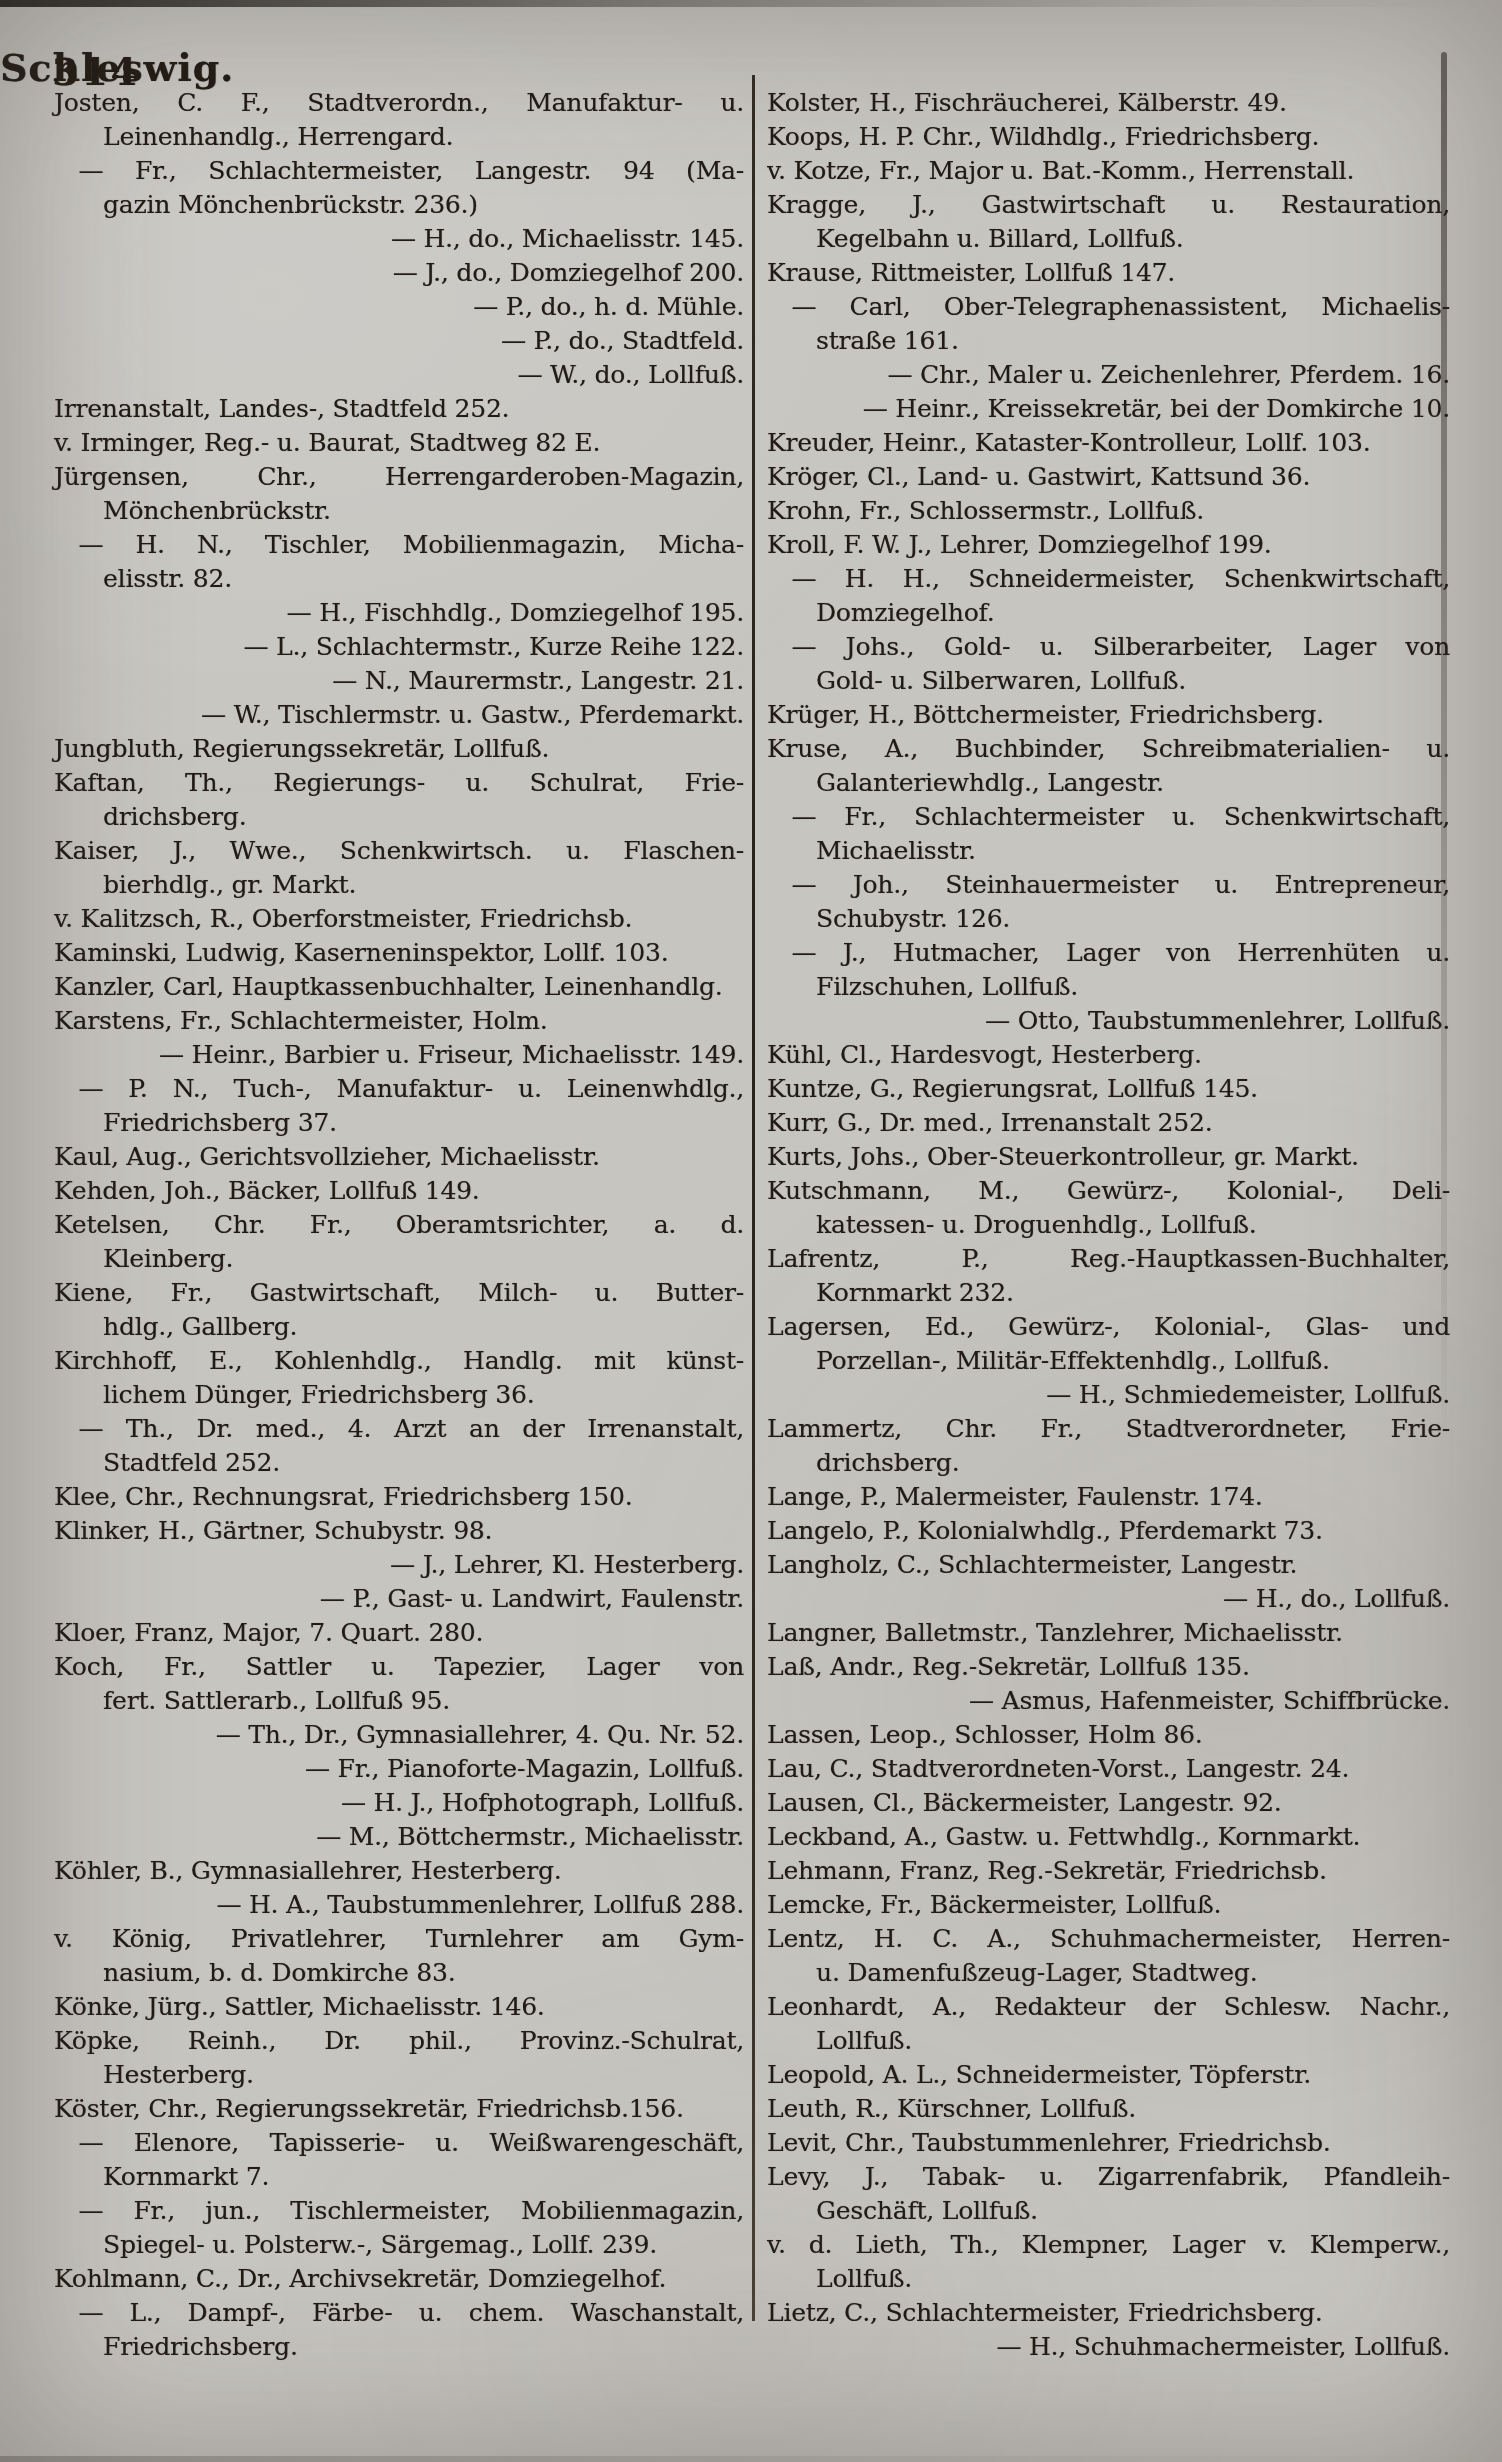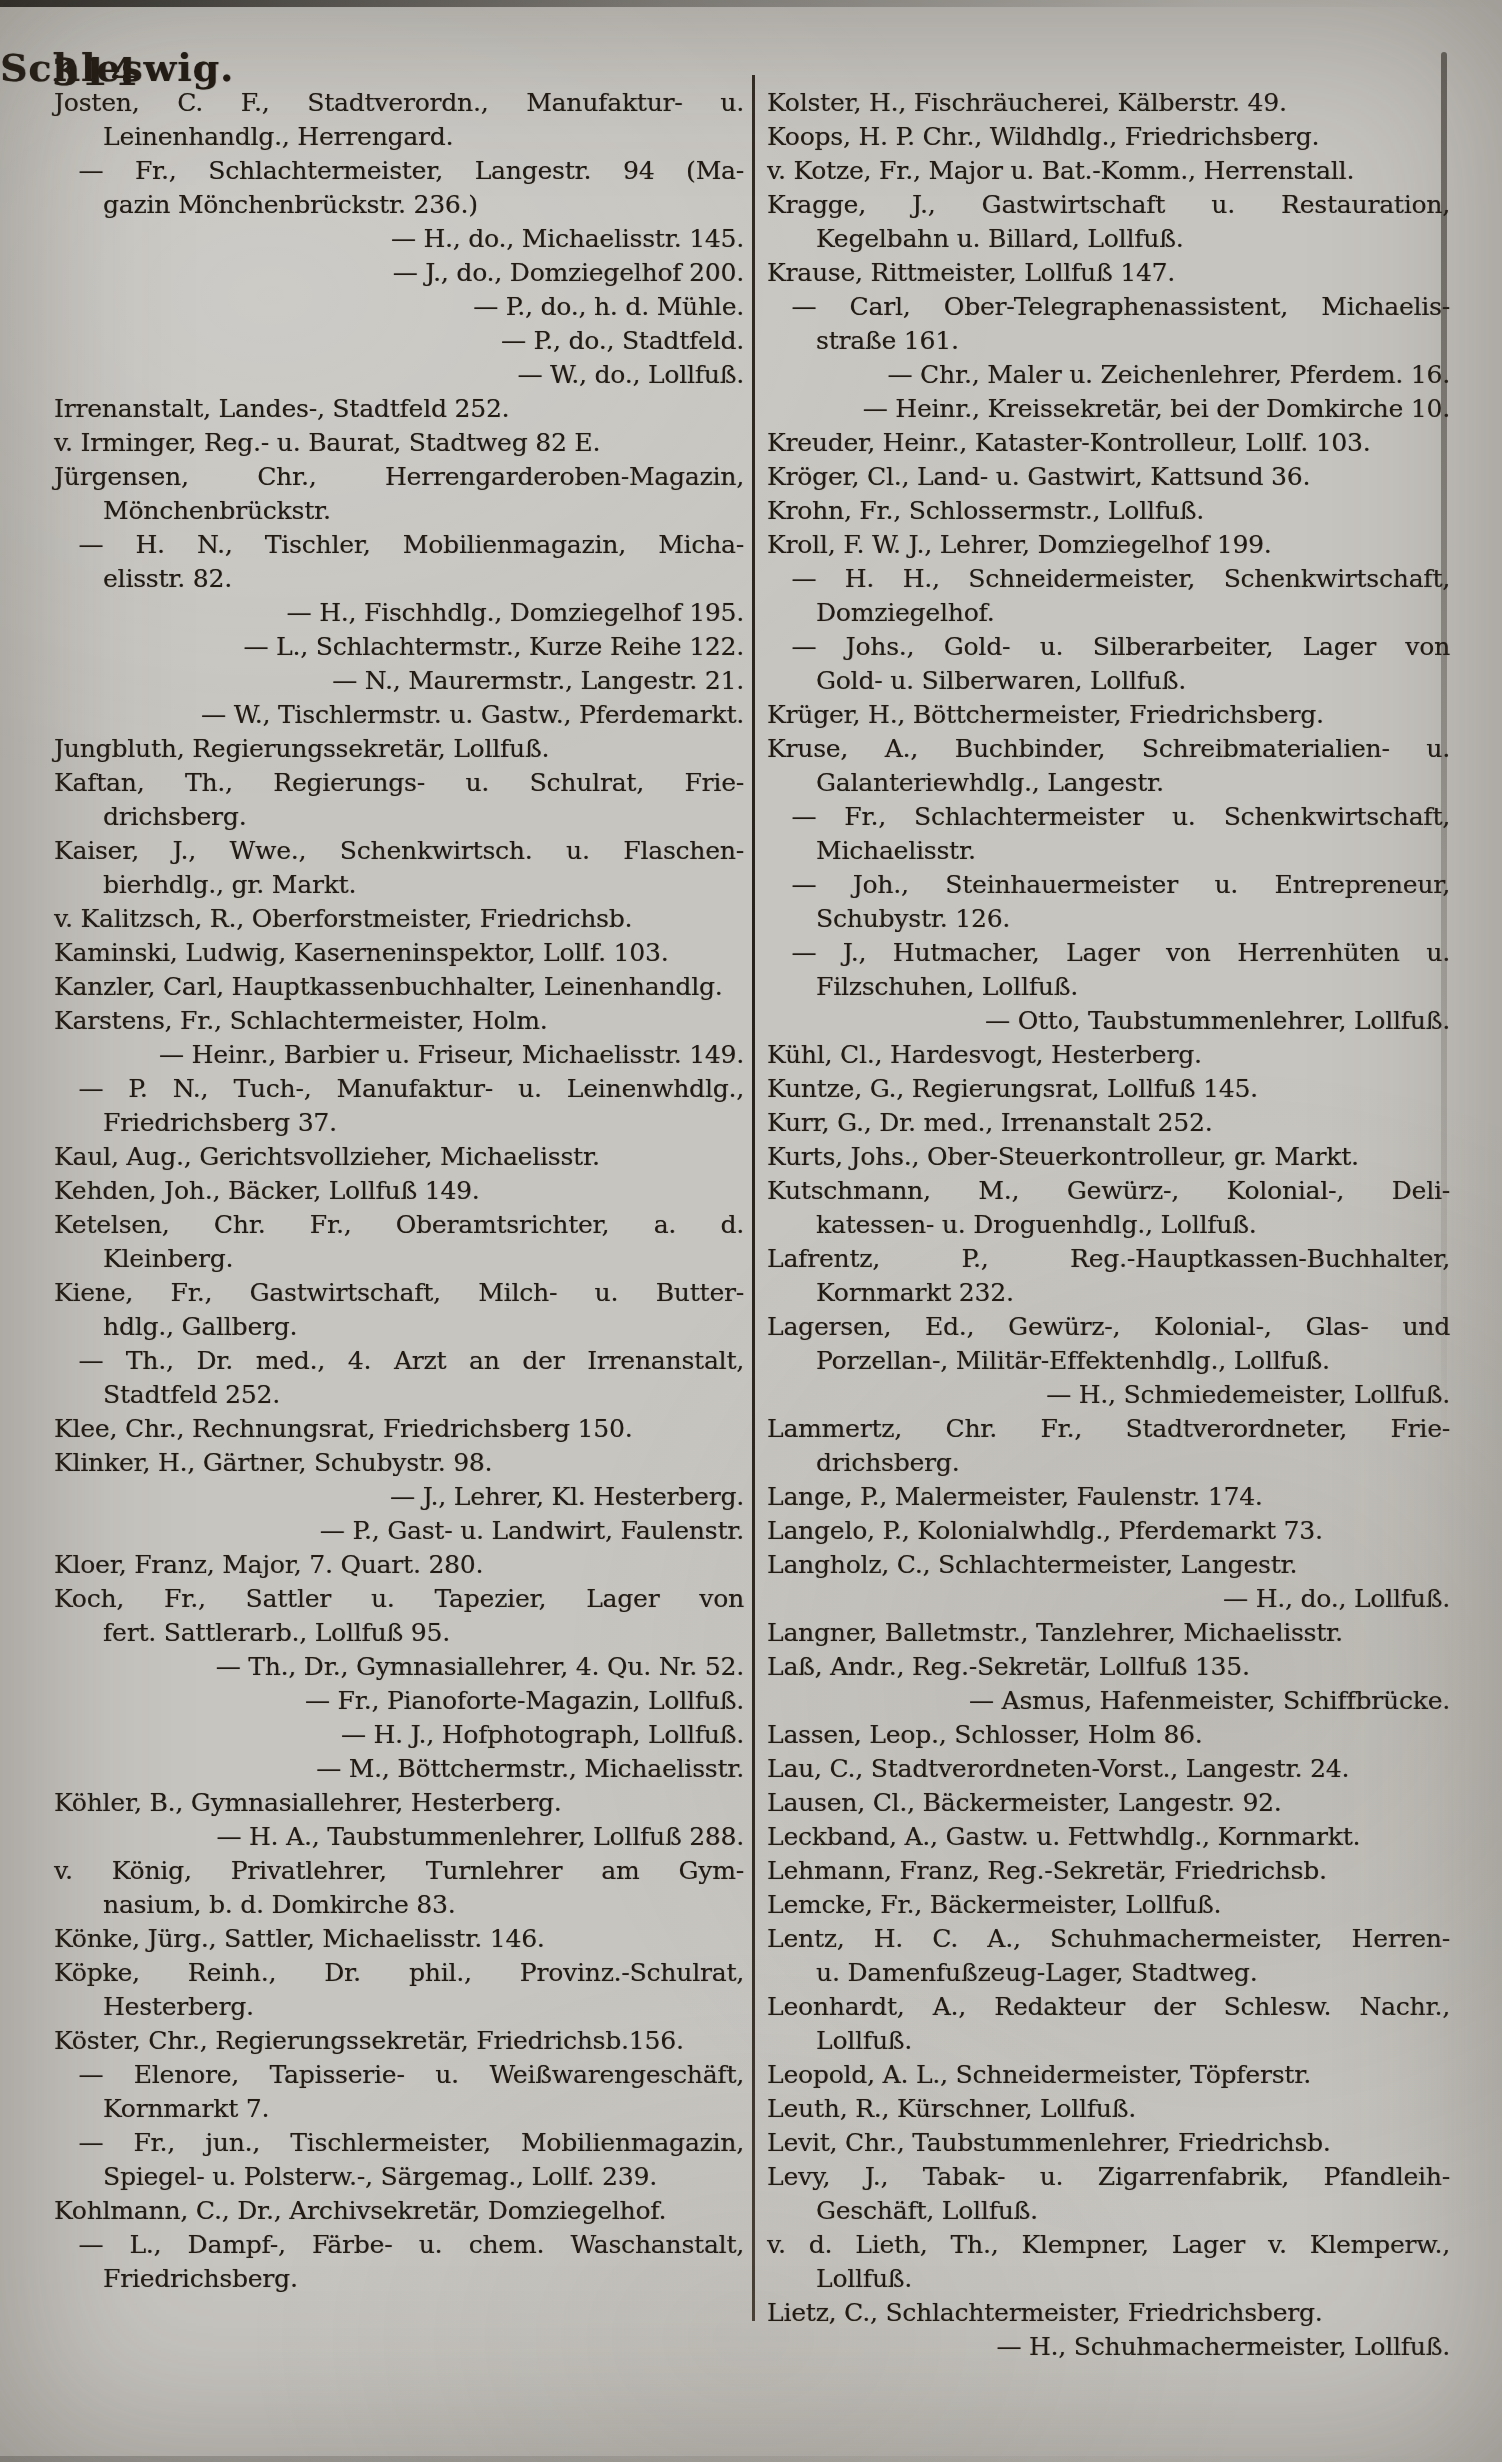--- a/index.html
+++ b/index.html
@@ -161,20 +161,24 @@
     </div>
     <div class="entry">
       <div class="line fill">Ketelsen, Chr. Fr., Oberamtsrichter, a. d.</div>
       <div class="line cont">Kleinberg.</div>
     </div>
     <div class="entry">
       <div class="line fill">Kiene, Fr., Gastwirtschaft, Milch- u. Butter-</div>
       <div class="line cont">hdlg., Gallberg.</div>
     </div>
     <div class="entry">
+      <div class="line fill">Kirchhoff, E., Kohlenhdlg., Handlg. mit künst-</div>
+      <div class="line cont">lichem Dünger, Friedrichsberg 36.</div>
+    </div>
+    <div class="entry">
       <div class="line fill dash">— Th., Dr. med., 4. Arzt an der Irrenanstalt,</div>
       <div class="line cont">Stadtfeld 252.</div>
     </div>
     <div class="entry">
       <div class="line">Klee, Chr., Rechnungsrat, Friedrichsberg 150.</div>
     </div>
     <div class="entry">
       <div class="line">Klinker, H., Gärtner, Schubystr. 98.</div>
     </div>
     <div class="entry">

